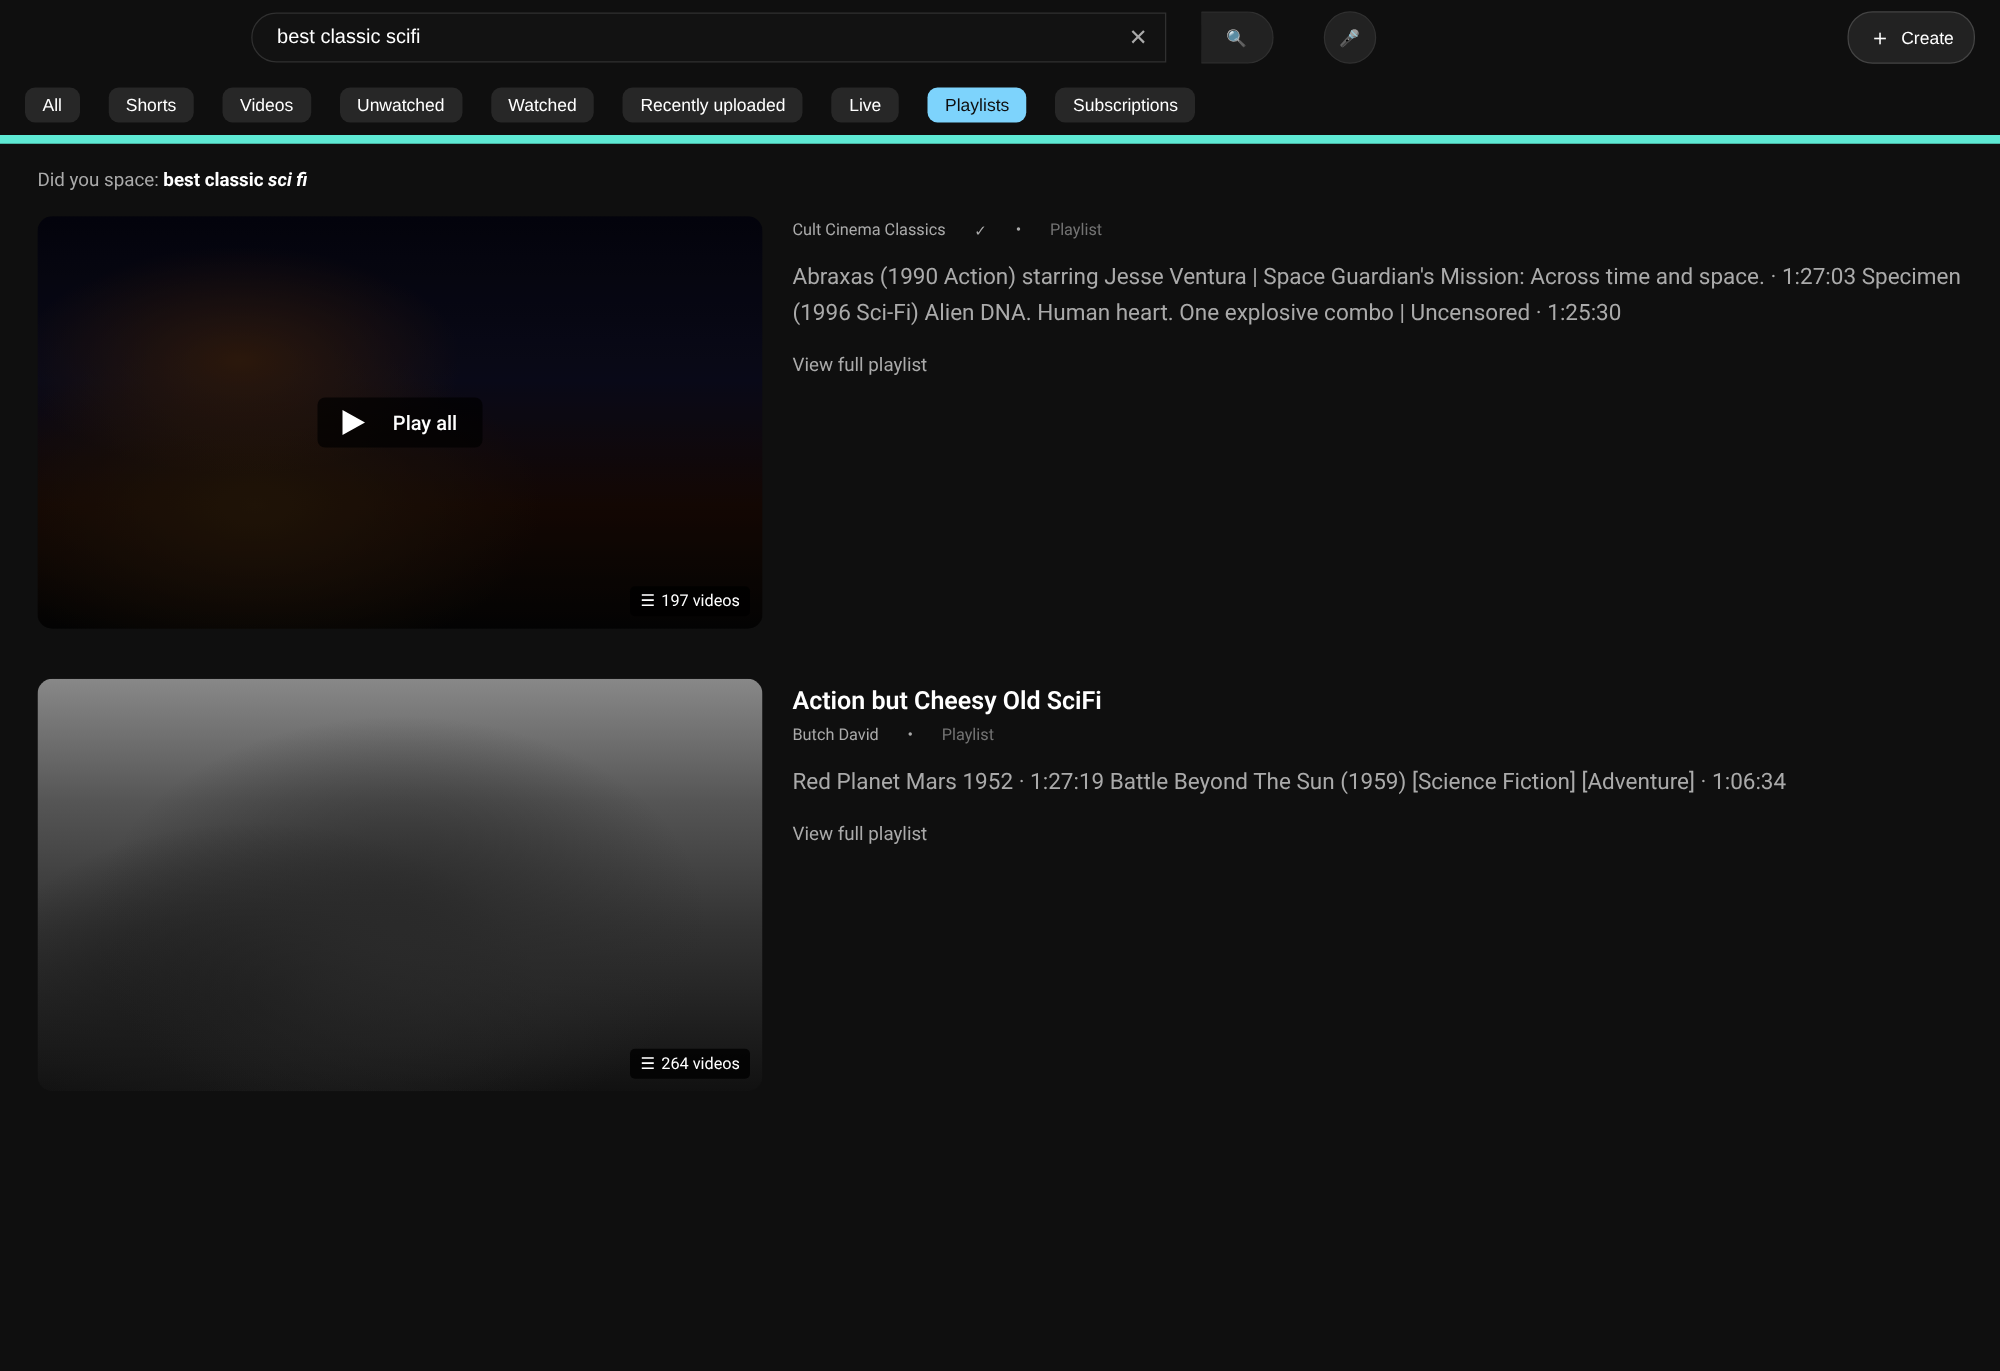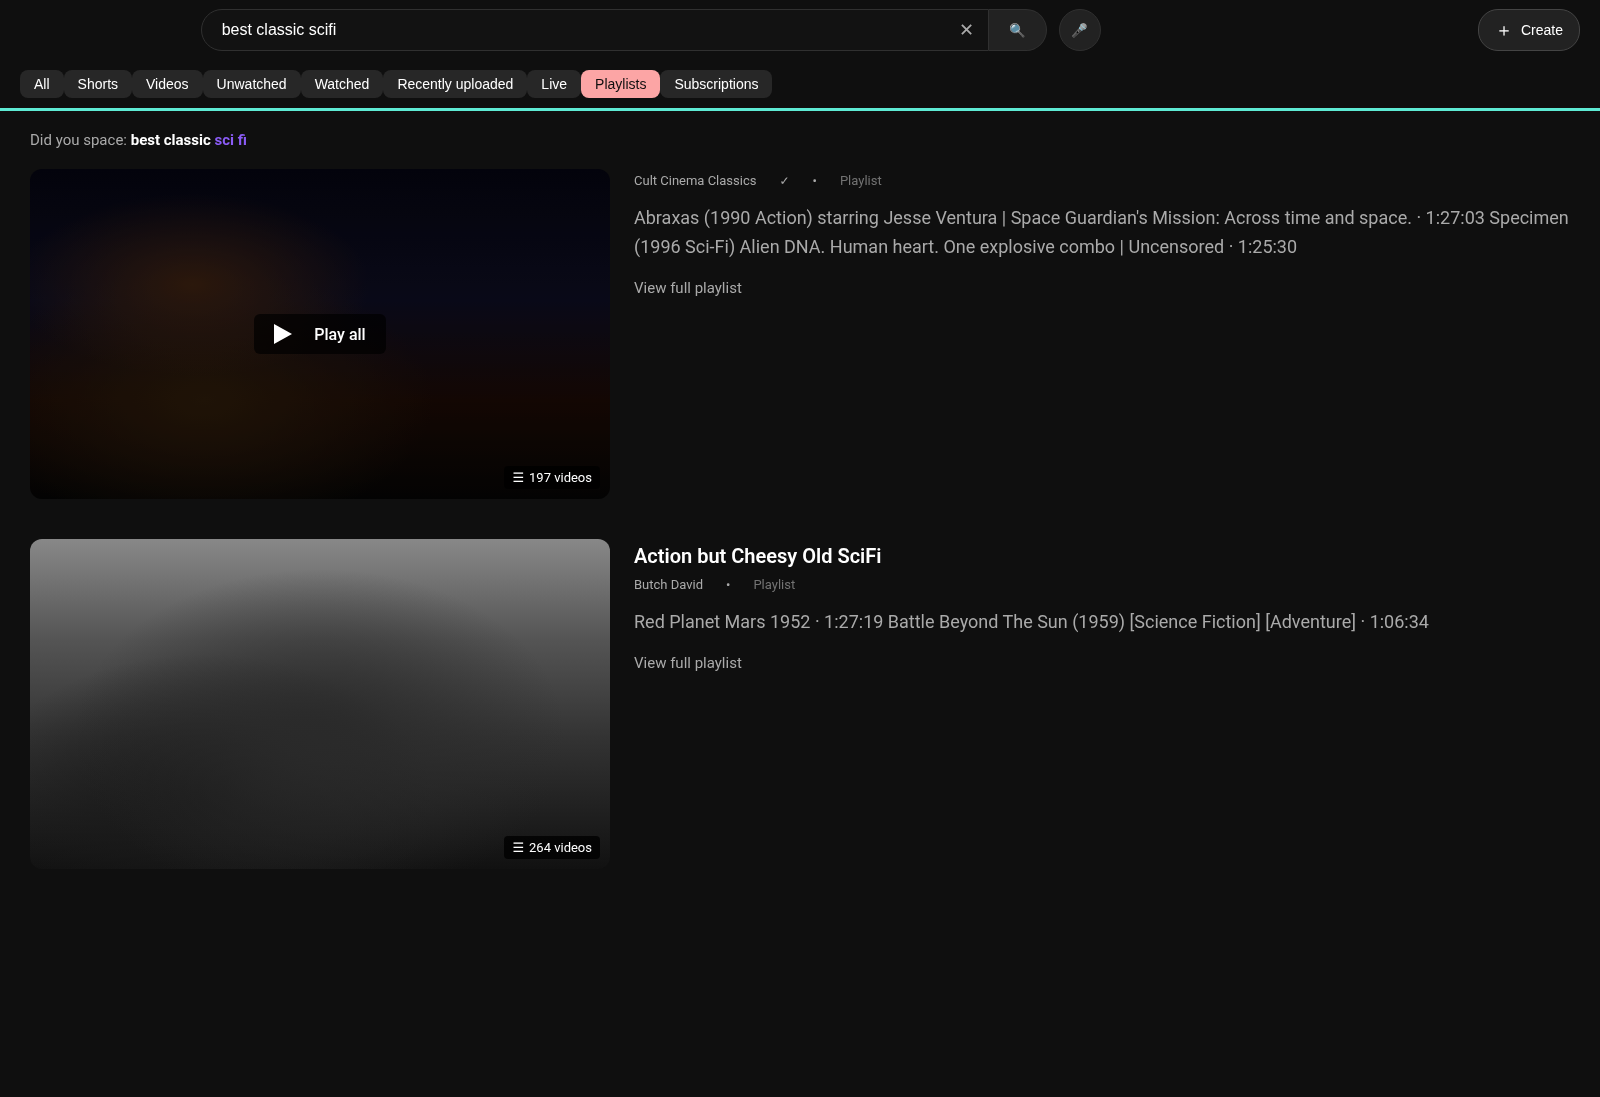--- a/index.html
+++ b/index.html
@@ -15,24 +15,26 @@
     .header {
       display: flex;
       align-items: center;
       padding: 10px 20px;
       background: #0f0f0f;
       height: 60px;
       gap: 16px;
     }
     .search-bar-wrapper {
       display: flex;
+      align-items: center;
       flex: 1;
       max-width: 900px;
       margin: 0 auto;
       position: relative;
+      gap: 28px;
     }
     .search-input-container {
       display: flex;
       flex: 1;
       border: 1px solid #303030;
       border-radius: 40px 0 0 40px;
       background: #121212;
       overflow: hidden;
     }
     .search-input {
@@ -92,53 +94,53 @@
       padding: 8px 16px;
       font-size: 14px;
       margin-left: auto;
     }
     .create-btn .plus-icon { font-size: 18px; }
 
     
     .filter-bar {
       display: flex;
       align-items: center;
-      gap: 0;
+      gap: 23px;
       padding: 10px 20px;
       background: #0f0f0f;
-      border-bottom: 3px solid #5eead4;
+      border-bottom: 7px solid #5eead4;
       overflow-x: auto;
     }
     .chip {
       border-radius: 8px;
       padding: 6px 14px;
       font-size: 14px;
       cursor: pointer;
       white-space: nowrap;
       background: #272727;
       color: #fff;
       border: none;
     }
     .chip.active {
-      background: #fca5a5;
+      background: #7dd3fc;
       color: #0f0f0f;
     }
 
     
     .content {
       padding: 20px 30px;
     }
     .did-you-mean {
       font-size: 15px;
       color: #aaa;
       margin-bottom: 20px;
     }
     .did-you-mean span { color: #aaa; }
     .did-you-mean .bold { font-weight: 700; color: #fff; }
-    .did-you-mean .italic { color: #8b5cf6; text-align: right; }
+    .did-you-mean .italic { font-style: italic; color: #ffffff; text-align: right; }
 
     
     .playlist-result {
       display: flex;
       gap: 24px;
       margin-bottom: 40px;
     }
     .thumbnail-container {
       position: relative;
       width: 580px;

